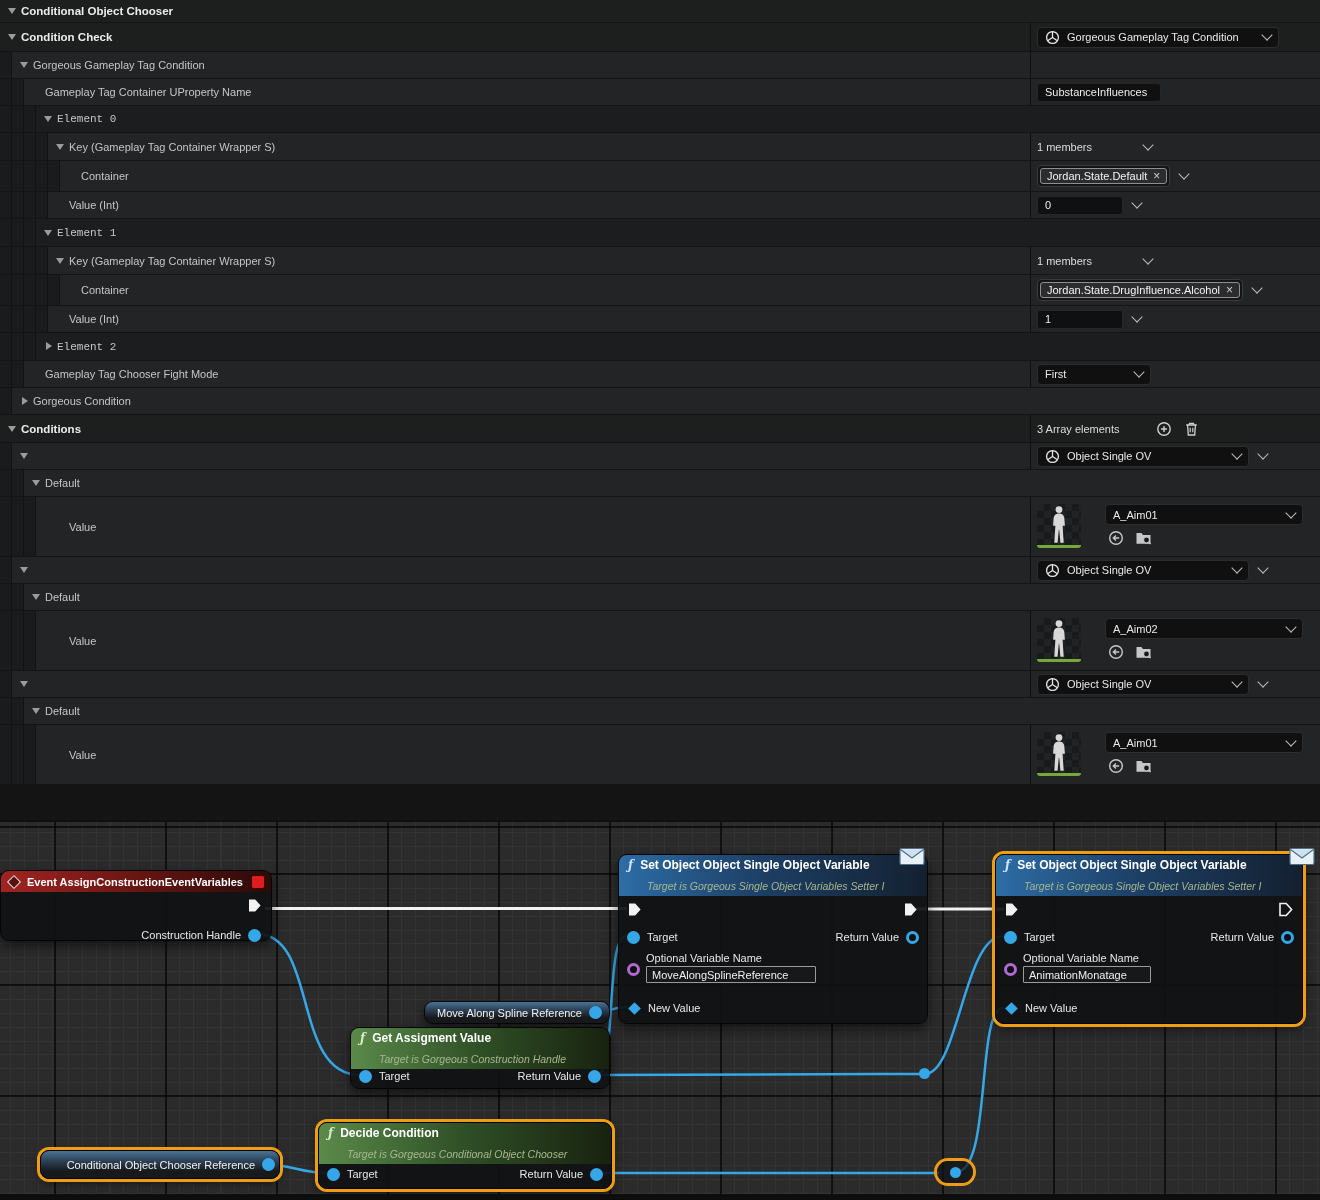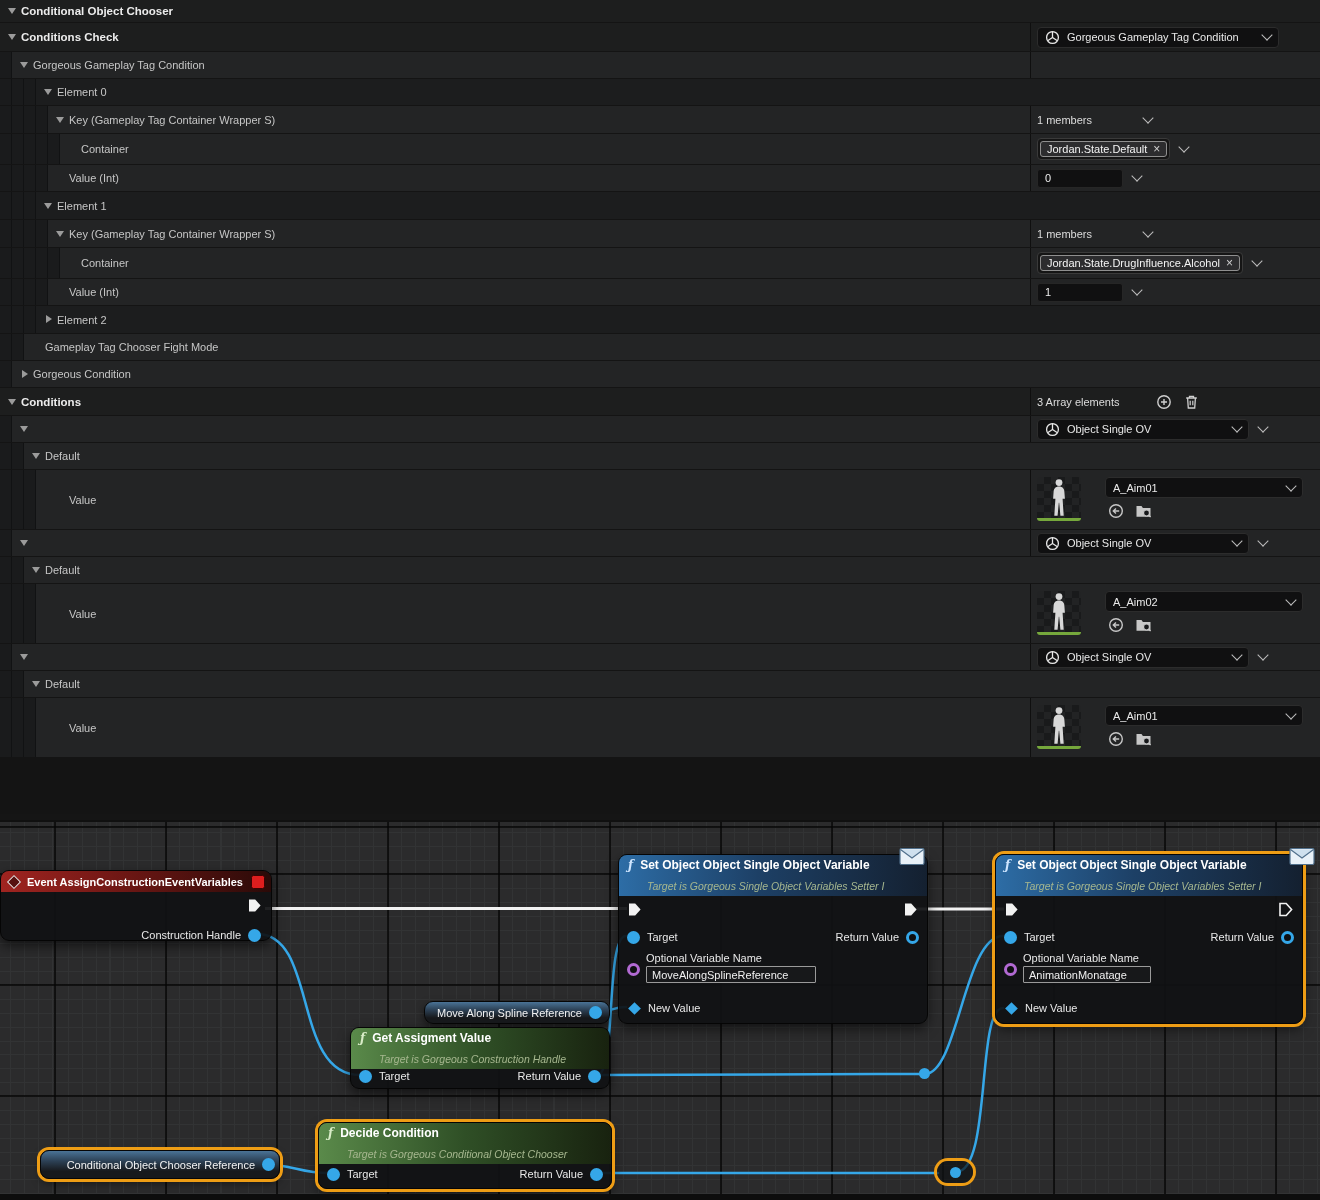--- a/index.html
+++ b/index.html
@@ -3,21 +3,21 @@
 <meta charset="utf-8">
 <style>
   html,body{margin:0;padding:0;background:#111;}
   .screen{position:relative;width:1320px;height:1200px;background:#151515;overflow:hidden;
           font-family:"Liberation Sans",sans-serif;-webkit-font-smoothing:antialiased;}
 
   
   .details{position:absolute;left:0;top:0;width:1320px;height:814px;background:#141414;}
   .row{position:relative;width:100%;box-sizing:border-box;background:#232425;border-bottom:1px solid #141414;}
   .row.cat{background:#1d1e1e;}
-  .row.el{background:#1c1d1e;}
+  .row.el{background:#1c1d1e;font-family:Liberation Mono, monospace;}
   .gd{position:absolute;left:0;top:0;bottom:0;background:repeating-linear-gradient(90deg,#1a1b1c 0 11px,#111213 11px 12px);}
   .tri{position:absolute;top:50%;margin-top:-3px;width:0;height:0;
        border-left:4.5px solid transparent;border-right:4.5px solid transparent;border-top:6px solid #9b9b9b;}
   .tri.closed{border-top:4.5px solid transparent;border-bottom:4.5px solid transparent;
        border-left:6px solid #9b9b9b;border-right:0;margin-top:-4.5px;}
   .lbl{position:absolute;top:50%;transform:translateY(-50%);font-size:11px;color:#c6c6c6;white-space:nowrap;}
   .row.cat .lbl{font-weight:bold;color:#ececec;font-size:11.5px;}
   .lbl.dim{color:#9a9a9a;margin-top:19px;}
   .val{position:absolute;left:1030px;top:0;bottom:0;right:0;display:flex;align-items:center;
        padding-left:6px;border-left:1px solid #0f0f0f;}
@@ -134,40 +134,47 @@
 
   <div class="details">
 
     <div class="row cat" style="height:23px">
       <span class="tri" style="left:8px"></span>
       <span class="lbl" style="left:21px">Conditional Object Chooser</span>
     </div>
 
     <div class="row cat" style="height:29px">
       <span class="tri" style="left:8px"></span>
-      <span class="lbl" style="left:21px">Conditions Check</span>
+      <span class="lbl" style="left:21px">Condition Check</span>
       <div class="val">
         <span class="combo" style="width:242px">
           <svg width="15" height="15">
               <use href="#i-class" xlink:href="#i-class"></use>
             </svg>
           <span>Gorgeous Gameplay Tag Condition</span>
           <span class="spring"></span>
             <span class="chev"></span>
         </span>
       </div>
     </div>
 
     <div class="row" style="height:27px">
       <span class="gd" style="width:12px"></span>
       <span class="tri" style="left:20px"></span>
       <span class="lbl" style="left:33px">Gorgeous Gameplay Tag Condition</span>
       <div class="val"></div>
     </div>
 
+    <div class="row" style="height:27px">
+      <span class="gd" style="width:24px"></span>
+      <span class="lbl" style="left:45px">Gameplay Tag Container UProperty Name</span>
+      <div class="val">
+        <span class="field" style="width:124px">SubstanceInfluences</span>
+      </div>
+    </div>
 
 
     <div class="row el" style="height:27px">
       <span class="gd" style="width:36px"></span>
       <span class="tri" style="left:44px"></span>
       <span class="lbl" style="left:57px">Element 0</span>
     </div>
 
     <div class="row" style="height:28px">
       <span class="gd" style="width:48px"></span>
@@ -243,20 +250,27 @@
 
     <div class="row el" style="height:28px">
       <span class="gd" style="width:36px"></span>
       <span class="tri closed" style="left:46px"></span>
       <span class="lbl" style="left:57px">Element 2</span>
     </div>
 
     <div class="row" style="height:27px">
       <span class="gd" style="width:24px"></span>
       <span class="lbl" style="left:45px">Gameplay Tag Chooser Fight Mode</span>
+      <div class="val">
+        <span class="combo" style="width:114px">
+          <span>First</span>
+          <span class="spring"></span>
+            <span class="chev"></span>
+        </span>
+      </div>
     </div>
 
     <div class="row" style="height:27px">
       <span class="gd" style="width:12px"></span>
       <span class="tri closed" style="left:22px"></span>
       <span class="lbl" style="left:33px">Gorgeous Condition</span>
     </div>
 
     <div class="row cat" style="height:28px">
       <span class="tri" style="left:8px"></span>

